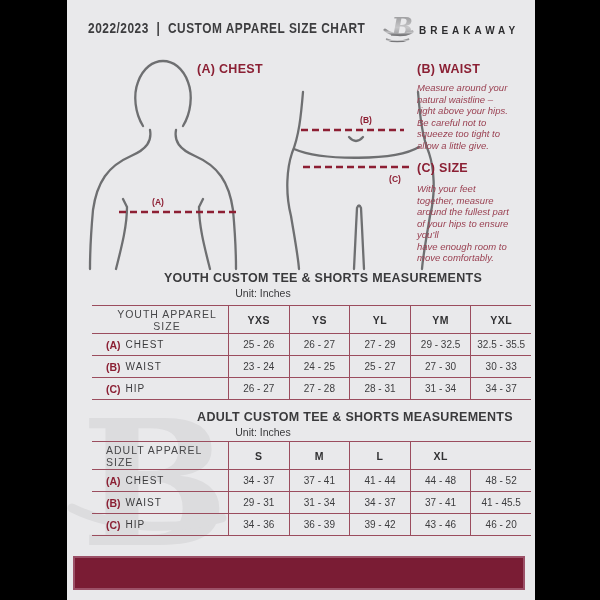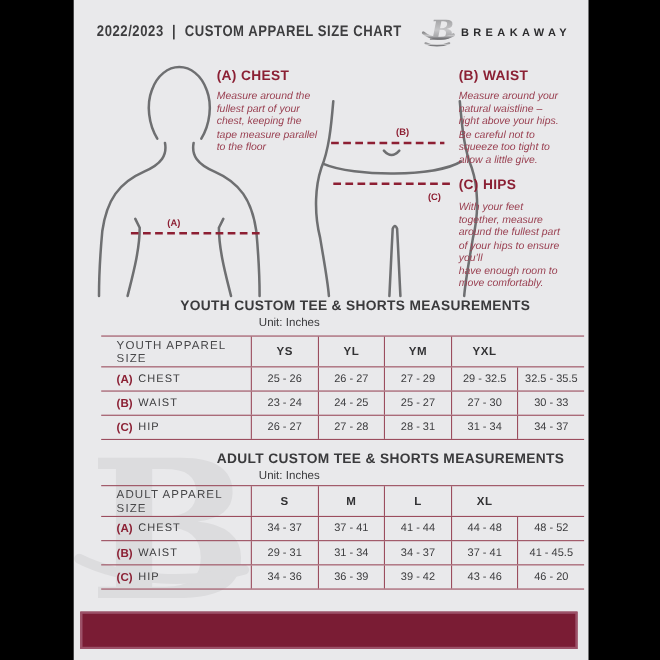--- a/index.html
+++ b/index.html
@@ -30,21 +30,21 @@
 
   
   .sec-title{position:absolute;left:0;width:512px;text-align:center;font-size:12.5px;font-weight:bold;
              color:#3a3a3c;letter-spacing:.3px;z-index:1;}
   .sec-unit{position:absolute;left:0;width:392px;text-align:center;font-size:10.5px;
             color:#3a3a3c;z-index:1;}
   .t-y{top:271px;} .u-y{top:287px;} .t-a{top:410px;padding-left:32px;} .u-a{top:426px;}
 
   
   .tbl{position:absolute;left:25px;width:439px;border-top:1px solid #9b4d5e;z-index:1;}
-  .tbl-y{top:305px;} .tbl-a{top:441px;}
+  .tbl-y{top:305px;text-align:center;} .tbl-a{top:441px;}
   .tr{display:grid;grid-template-columns:136px repeat(5,1fr);border-bottom:1px solid #9b4d5e;height:21px;}
   .tr.head{height:27px;}
   .td{display:flex;align-items:center;justify-content:center;font-size:10px;color:#3d3d3f;
       border-left:1px solid #9b4d5e;overflow:hidden;}
   .td.first{border-left:none;justify-content:flex-start;padding-left:14px;}
   .td.colh{font-weight:bold;font-size:10.5px;color:#323234;letter-spacing:.5px;}
   .corner{font-size:10.5px;letter-spacing:1px;color:#48484a;}
   .rkey{color:#8b2034;font-weight:bold;font-size:10.5px;margin-right:5px;}
   .rlbl{font-size:10px;letter-spacing:1px;color:#3b3b3d;}
 
@@ -102,46 +102,42 @@
         <path class="outline" d="M 294,149 C 322,161 396,161 419,147" stroke-width="1.8"></path>
         <path class="outline" d="M 354,269 C 355,245 356,228 357,208 Q 359,203 361,208 C 362,228 363,245 364,269"></path>
         <path class="dash" d="M 301,130 L 404,130"></path>
         <text class="dlabel" x="366" y="123" text-anchor="middle">(B)</text>
         <path class="dash" d="M 303,167 L 411,167"></path>
         <text class="dlabel" x="395" y="182" text-anchor="middle">(C)</text>
       </g>
     </svg>
 
     <div class="ih ih-a">(A) CHEST</div>
-    <div class="ib ib-a">Measure around the
-fullest part of your
-chest, keeping the
-tape measure parallel
-to the floor</div>
     <div class="ih ih-b">(B) WAIST</div>
     <div class="ib ib-b">Measure around your
 natural waistline –
 right above your hips.
 Be careful not to
 squeeze too tight to
 allow a little give.</div>
-    <div class="ih ih-c">(C) HIPS</div>
+    <div class="ih ih-c">(C) SIZE</div>
     <div class="ib ib-c">With your feet
 together, measure
 around the fullest part
 of your hips to ensure
 you’ll
 have enough room to
 move comfortably.</div>
 
     <div class="sec-title t-y">YOUTH CUSTOM TEE &amp; SHORTS MEASUREMENTS</div>
     <div class="sec-unit u-y">Unit: Inches</div>
     <div class="tbl tbl-y">
       <div class="tr head">
         <div class="td first corner">YOUTH APPAREL SIZE</div>
+        <div class="td colh">YXS</div>
         <div class="td colh">YS</div>
         <div class="td colh">YL</div>
         <div class="td colh">YM</div>
         <div class="td colh">YXL</div>
       </div>
       <div class="tr">
         <div class="td first">
           <span class="rkey">(A)</span>
           <span class="rlbl">CHEST</span>
         </div>

